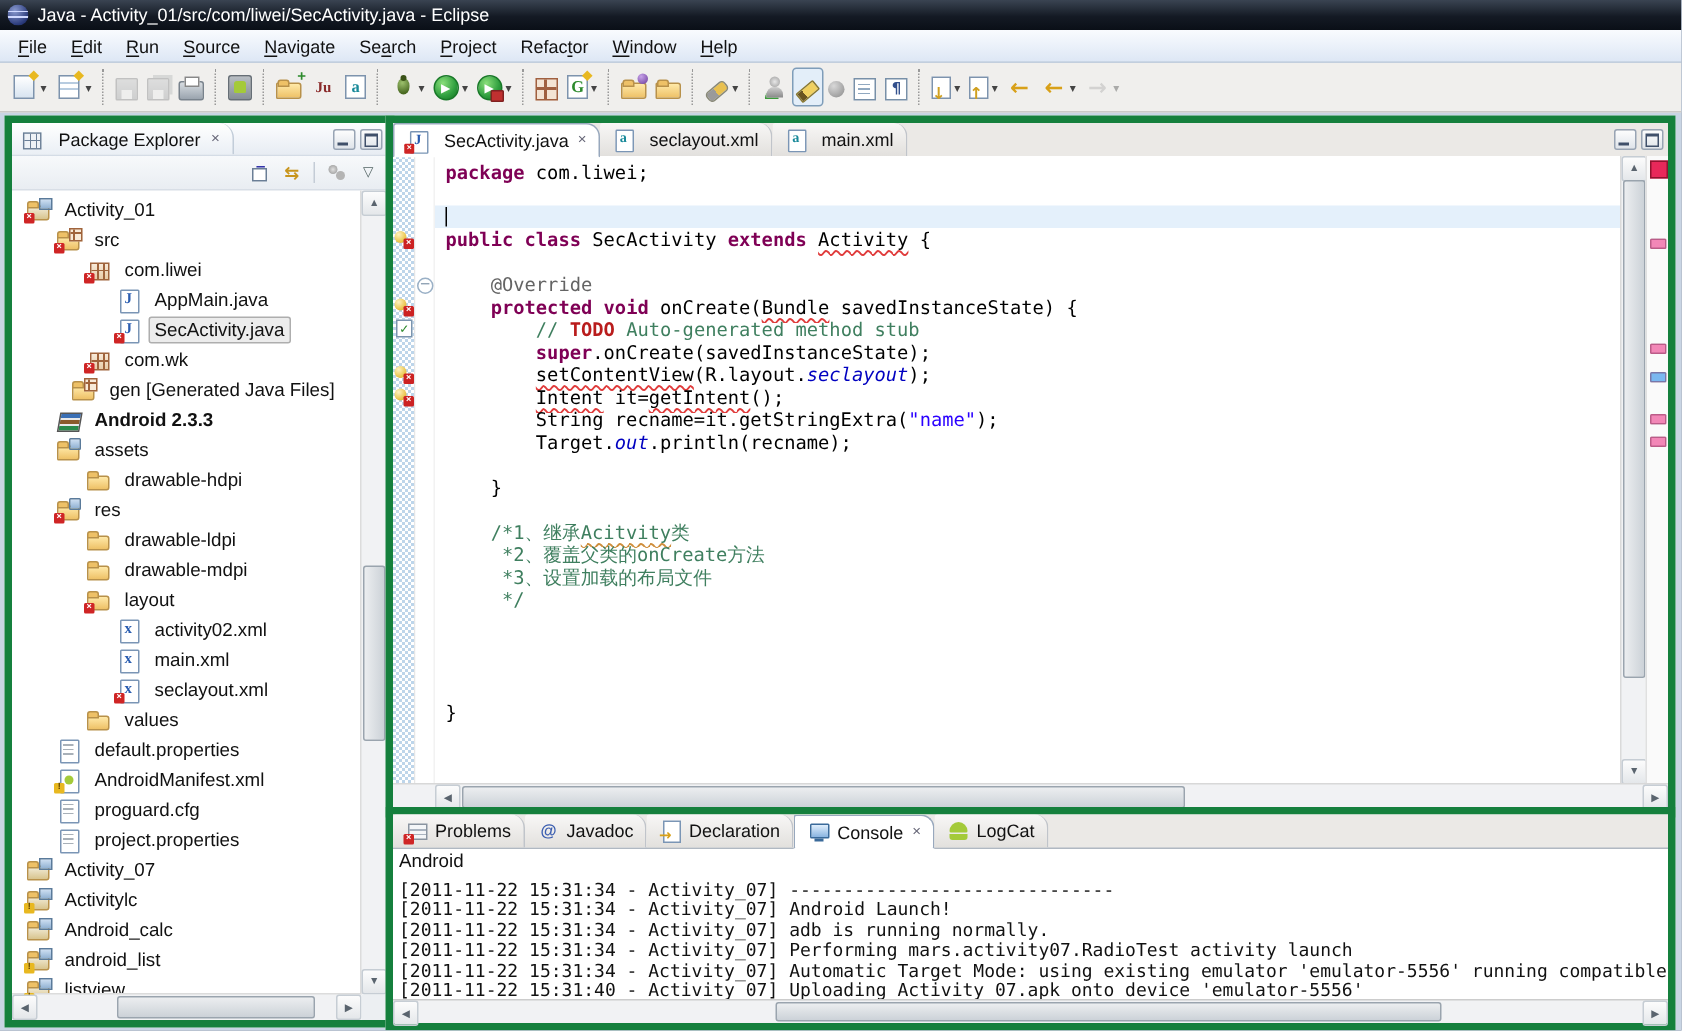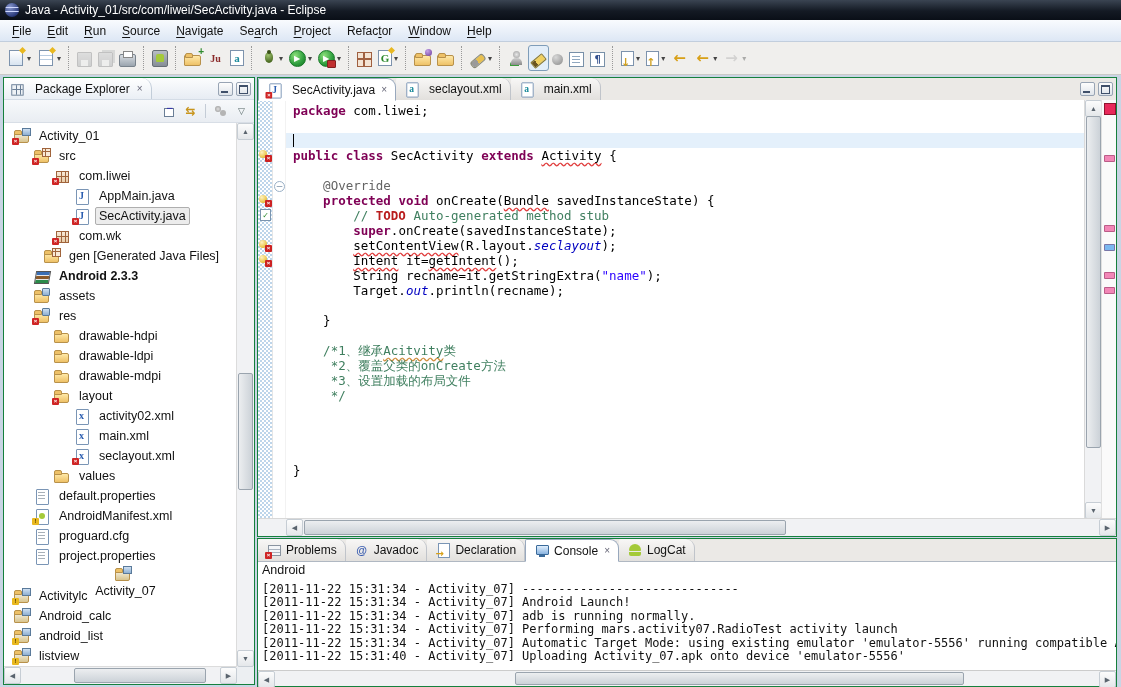--- a/index.html
+++ b/index.html
@@ -70,21 +70,21 @@
      background:repeating-linear-gradient(#90a8c0 0 1px,transparent 1px 3px);}
   .tic-show-whitespace{width:13px;height:13px;margin-top:2px;background:#fff;border:1px solid #7890a8;}
   .tic-show-whitespace::after{content:"¶";color:#33508d;font:bold 10px/13px "DejaVu Sans",sans-serif;position:absolute;left:0;right:0;}
   .pgico{width:11px;height:13px;background:#fff;border:1px solid #7d93ad;margin-top:1px;}
   .tic-last-edit-location::after{content:"↓";position:absolute;left:-1px;bottom:-3px;color:#d0a020;font:bold 11px/11px "DejaVu Sans",sans-serif;}
   .tic-next-edit-location::after{content:"↑";position:absolute;left:-1px;bottom:-3px;color:#d0a020;font:bold 11px/11px "DejaVu Sans",sans-serif;}
   .tic-back-to-editor::after,.tic-back::after{content:"←";color:#d8a018;font:bold 15px/17px "DejaVu Sans",sans-serif;position:absolute;left:0;right:0;}
   .tic-forward::after{content:"→";color:#a8a8a8;font:bold 15px/17px "DejaVu Sans",sans-serif;position:absolute;left:0;right:0;}
   
   #workbench{position:absolute;top:75px;left:0;right:0;bottom:0;}
-  .panel{position:absolute;background:#fff;border:1px solid #15803d;}
+  .panel{position:absolute;background:#fff;border:5px solid #15803d;}
   
   #pe-panel{left:3px;top:2px;width:250px;bottom:2px;}
   #pe-head{height:21px;display:flex;align-items:center;background:linear-gradient(#fcfdfe,#e7ecf3);border-bottom:1px solid #d4dce6;}
   .pe-tab{display:flex;align-items:center;gap:5px;height:21px;padding:0 8px 0 5px;
     background:linear-gradient(#ffffff,#eaeff5);border-right:1px solid #c2cdd9;border-radius:2px 10px 0 0;}
   .tabx{color:#667;font-size:10px;margin-left:2px;}
   #pe-head .sp{flex:1;}
   .wbtn{width:13px;height:12px;position:relative;background:linear-gradient(#fdfdfd,#dfe4ea);border:1px solid #98a4b4;border-radius:2px;margin-right:3px;flex:none;}
   .wb-min::after{content:"";position:absolute;left:2px;bottom:2px;width:7px;height:2px;background:#40506a;}
   .wb-max::after{content:"";position:absolute;left:2px;top:2px;width:7px;height:6px;border:1px solid #40506a;border-top-width:2px;}
@@ -394,31 +394,31 @@
           <div class="trow" style="padding-left: 30px; font-weight: bold;">
             <span class="ti ti-library"></span>
             <span class="lab">Android 2.3.3</span>
           </div>
           <div class="trow" style="padding-left: 30px;">
             <span class="ti ti-folder2">
               <span class="dec"></span>
             </span>
             <span class="lab">assets</span>
           </div>
-          <div class="trow" style="padding-left: 30px;">
-            <span class="ti ti-folder2">
-              <span class="dec"></span>
-              <span class="bdg e">×</span>
-            </span>
-            <span class="lab">res</span>
-          </div>
           <div class="trow" style="padding-left: 50px;">
             <span class="ti ti-folder"></span>
             <span class="lab">drawable-hdpi</span>
           </div>
+          <div class="trow" style="padding-left: 30px;">
+            <span class="ti ti-folder2">
+              <span class="dec"></span>
+              <span class="bdg e">×</span>
+            </span>
+            <span class="lab">res</span>
+          </div>
           <div class="trow" style="padding-left: 50px;">
             <span class="ti ti-folder"></span>
             <span class="lab">drawable-ldpi</span>
           </div>
           <div class="trow" style="padding-left: 50px;">
             <span class="ti ti-folder"></span>
             <span class="lab">drawable-mdpi</span>
           </div>
           <div class="trow" style="padding-left: 50px;">
             <span class="ti ti-folder">
@@ -455,21 +455,21 @@
             <span class="lab">AndroidManifest.xml</span>
           </div>
           <div class="trow" style="padding-left: 30px;">
             <span class="ti ti-textfile pagebase"></span>
             <span class="lab">proguard.cfg</span>
           </div>
           <div class="trow" style="padding-left: 30px;">
             <span class="ti ti-textfile pagebase"></span>
             <span class="lab">project.properties</span>
           </div>
-          <div class="trow" style="padding-left: 10px; flex-direction: column;">
+          <div class="trow" style="padding-left: 10px;">
             <span class="ti ti-project">
               <span class="dec"></span>
             </span>
             <span class="lab">Activity_07</span>
           </div>
           <div class="trow" style="padding-left: 10px;">
             <span class="ti ti-project">
               <span class="dec"></span>
               <span class="bdg w">!</span>
             </span>

